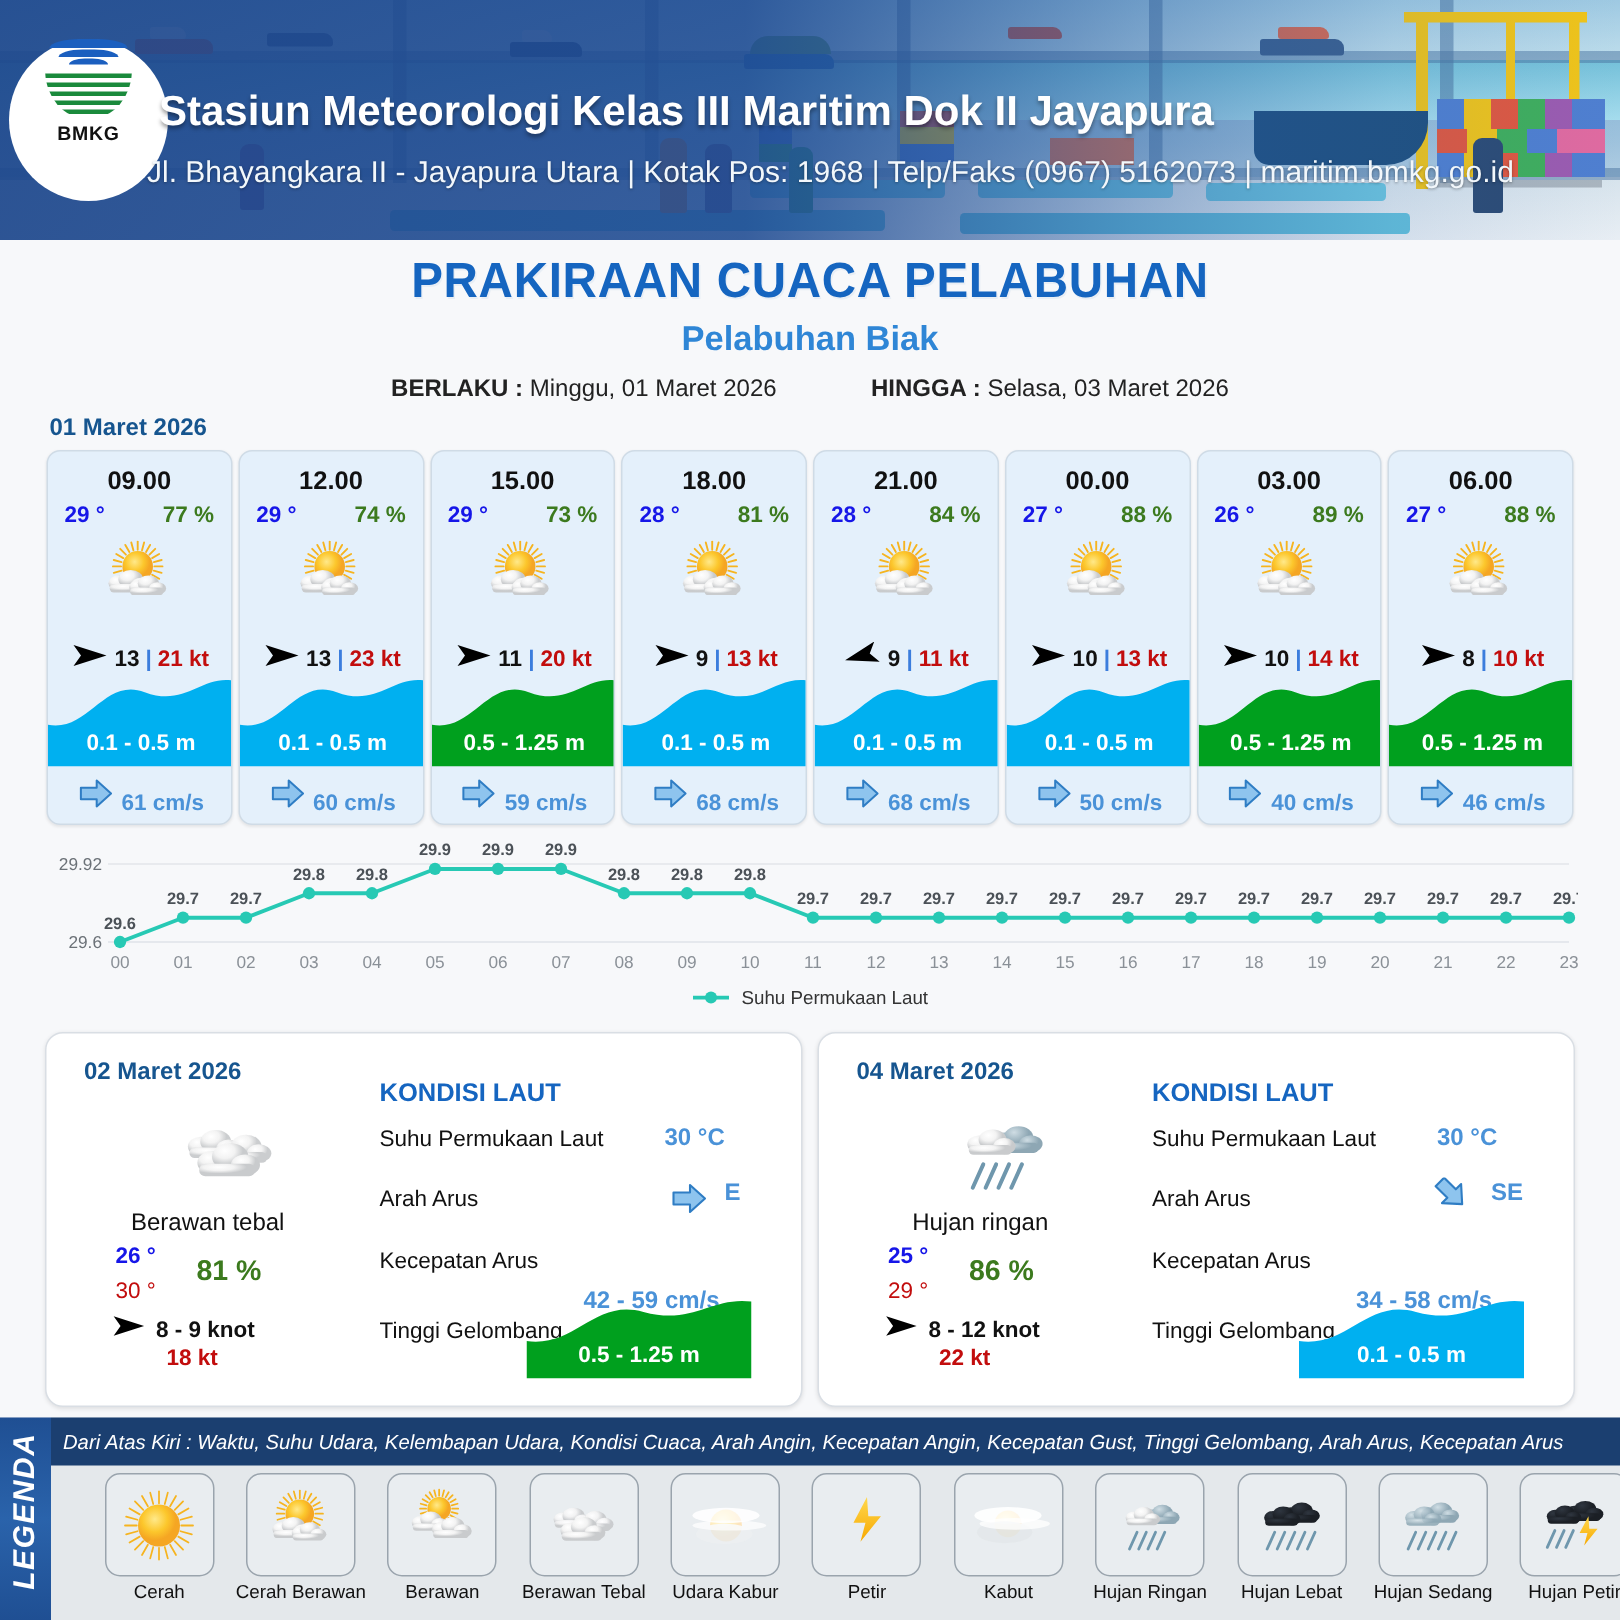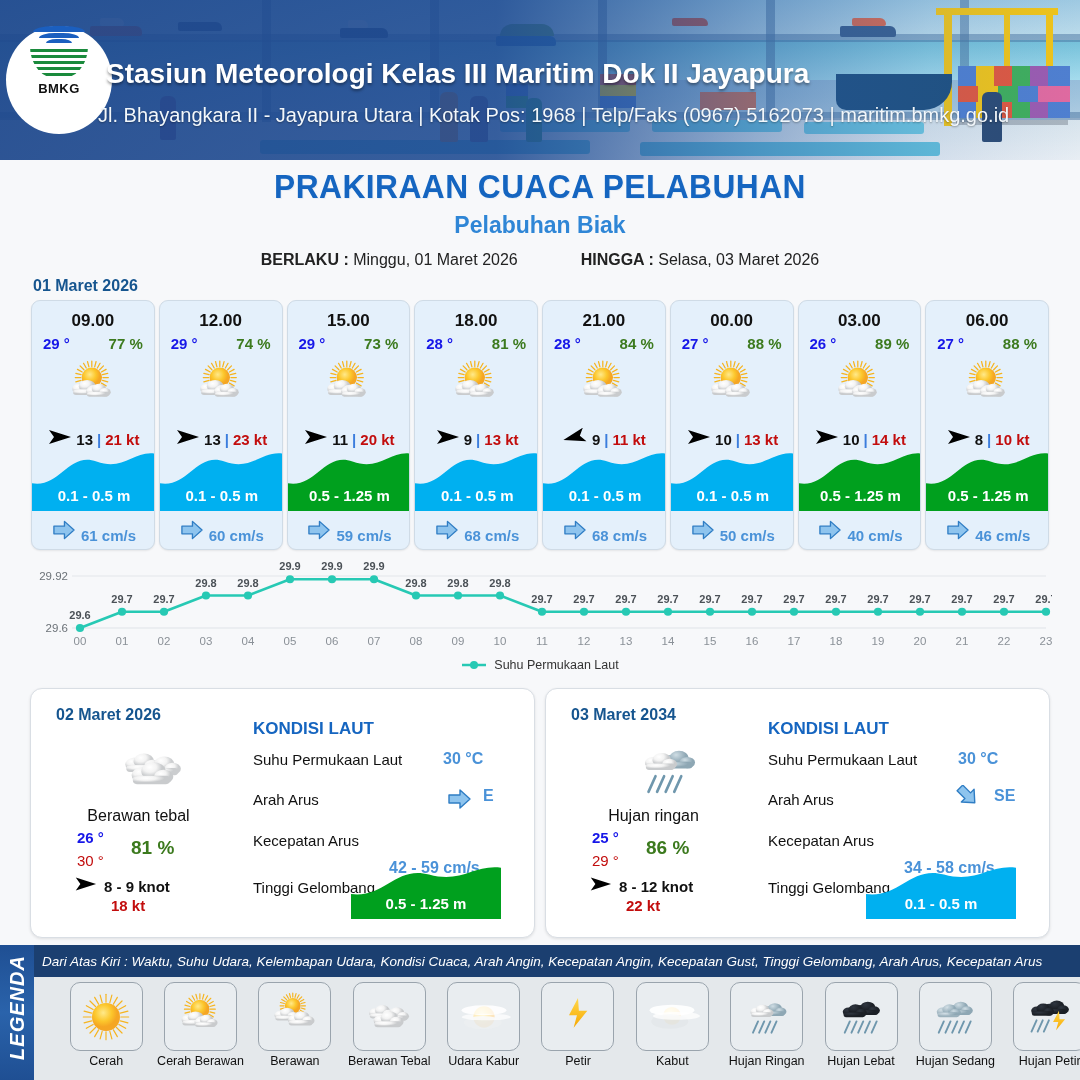--- a/index.html
+++ b/index.html
@@ -1168,21 +1168,21 @@
   <div class="dp-lbl" style="top:190px;">Tinggi Gelombang</div>
   <div class="dp-wave" id="d2-wave" style="left:320px;top:178px;">
       <svg width="150" height="52" viewBox="0 0 150 52" style="position: absolute; left: 0px; top: 0px;">
         <path d="M0 27.04 C 33 31.616, 45 -1.5600000000000005, 78 7.5920000000000005 C 111 16.744, 122.99999999999999 -2.703999999999999, 150 0.7279999999999998 L 150 52 L 0 52 Z" fill="#00a01e"></path>
       </svg>
     <div class="lbl">0.5 - 1.25 m</div>
   </div>
 </div>
 
 <div class="daypanel" id="daypanel-3">
-  <div class="dp-date">03 Maret 2034</div>
+  <div class="dp-date">04 Maret 2026</div>
   <div class="dp-icon">
       <svg width="78" height="78" viewBox="0 0 100 100">
         <defs>
           <radialGradient id="g-sun-hujan-ringan" cx="40%" cy="35%">
             <stop offset="0%" stop-color="#ffe98a"></stop>
             <stop offset="60%" stop-color="#fcc72c"></stop>
             <stop offset="100%" stop-color="#f5a623"></stop>
           </radialGradient>
           <radialGradient id="g-cl-hujan-ringan" cx="35%" cy="28%">
             <stop offset="0%" stop-color="#ffffff"></stop>

